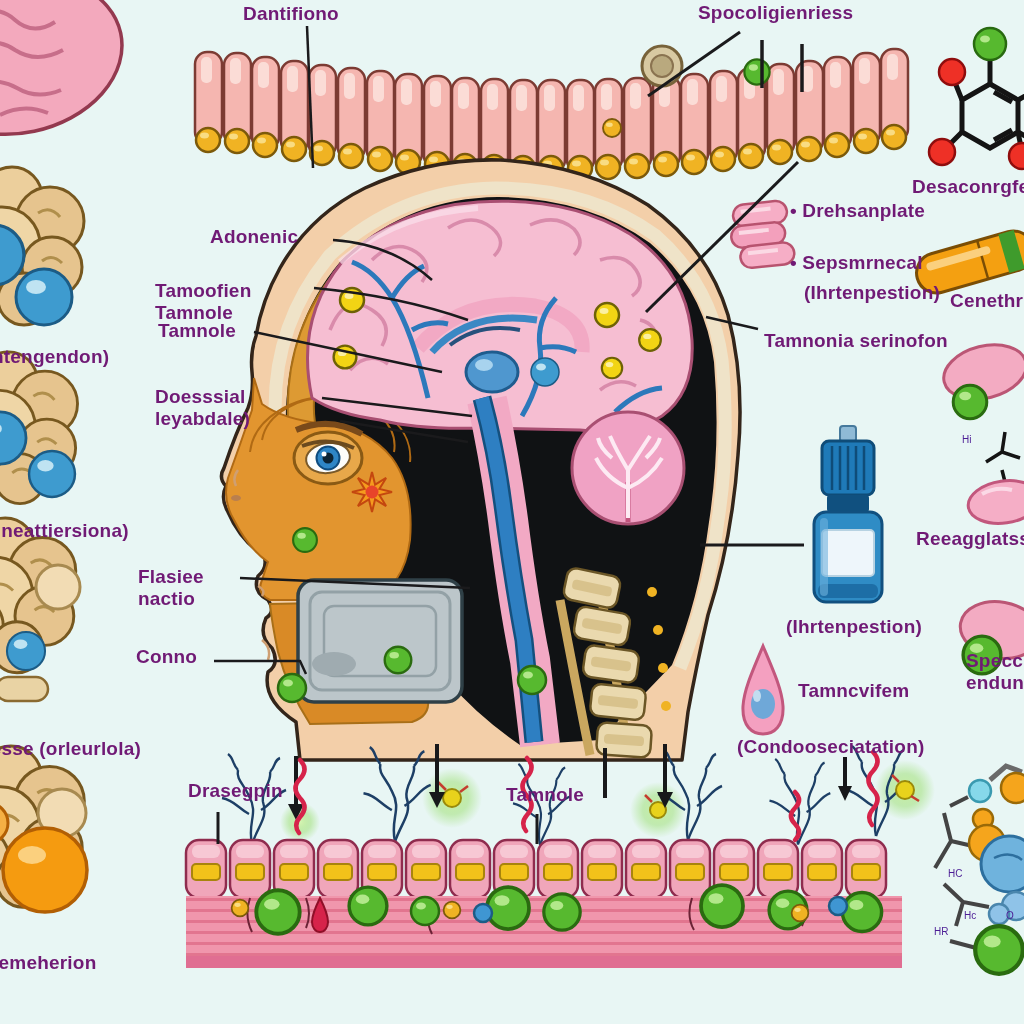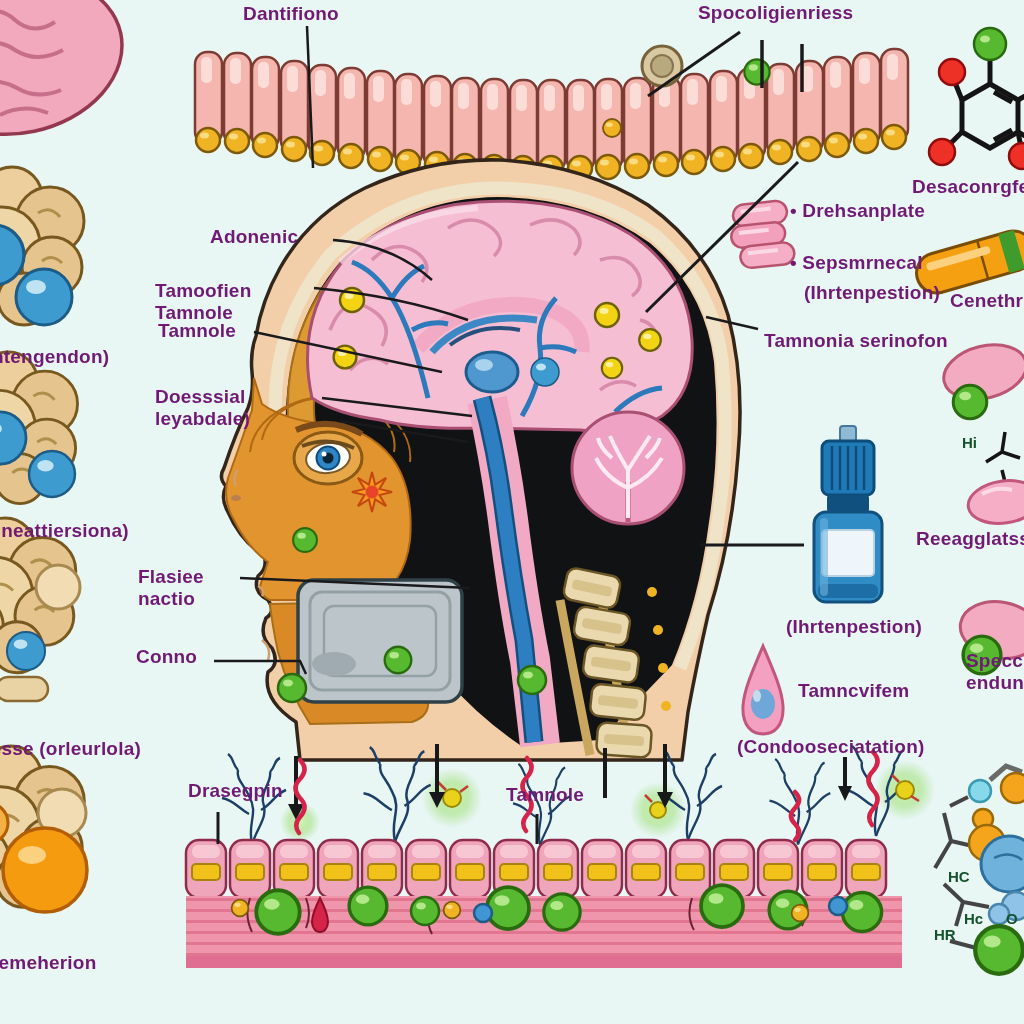--- a/index.html
+++ b/index.html
@@ -3,21 +3,21 @@
 <meta charset="utf-8">
 <style>
   html,body{margin:0;padding:0;background:#cfe4e2;}
   .stage{position:relative;width:1024px;height:1024px;background:#e8f6f4;overflow:hidden;
          font-family:"Liberation Sans",sans-serif;}
   .stage svg{position:absolute;left:0;top:0;}
   .lbl{position:absolute;color:#701a75;font-weight:700;font-size:19px;line-height:22px;
        letter-spacing:.2px;white-space:nowrap;}
   .lbl span{display:block;}
   .lbl .indent{padding-left:14px;margin-top:8px;}
-  .mol{position:absolute;color:#14532d;font-weight:700;font-size:15px;white-space:nowrap;}
+  .mol{position:absolute;color:#4c1d95;font-weight:400;font-size:10px;white-space:nowrap;}
 </style>
 </head>
 <body>
 
 <div class="stage">
 
 <svg width="1024" height="1024" viewBox="0 0 1024 1024">
   <defs>
     <g id="gSphere">
           <circle r="14" fill="#57b92f" stroke="#2a6b10" stroke-width="2.5"></circle>

